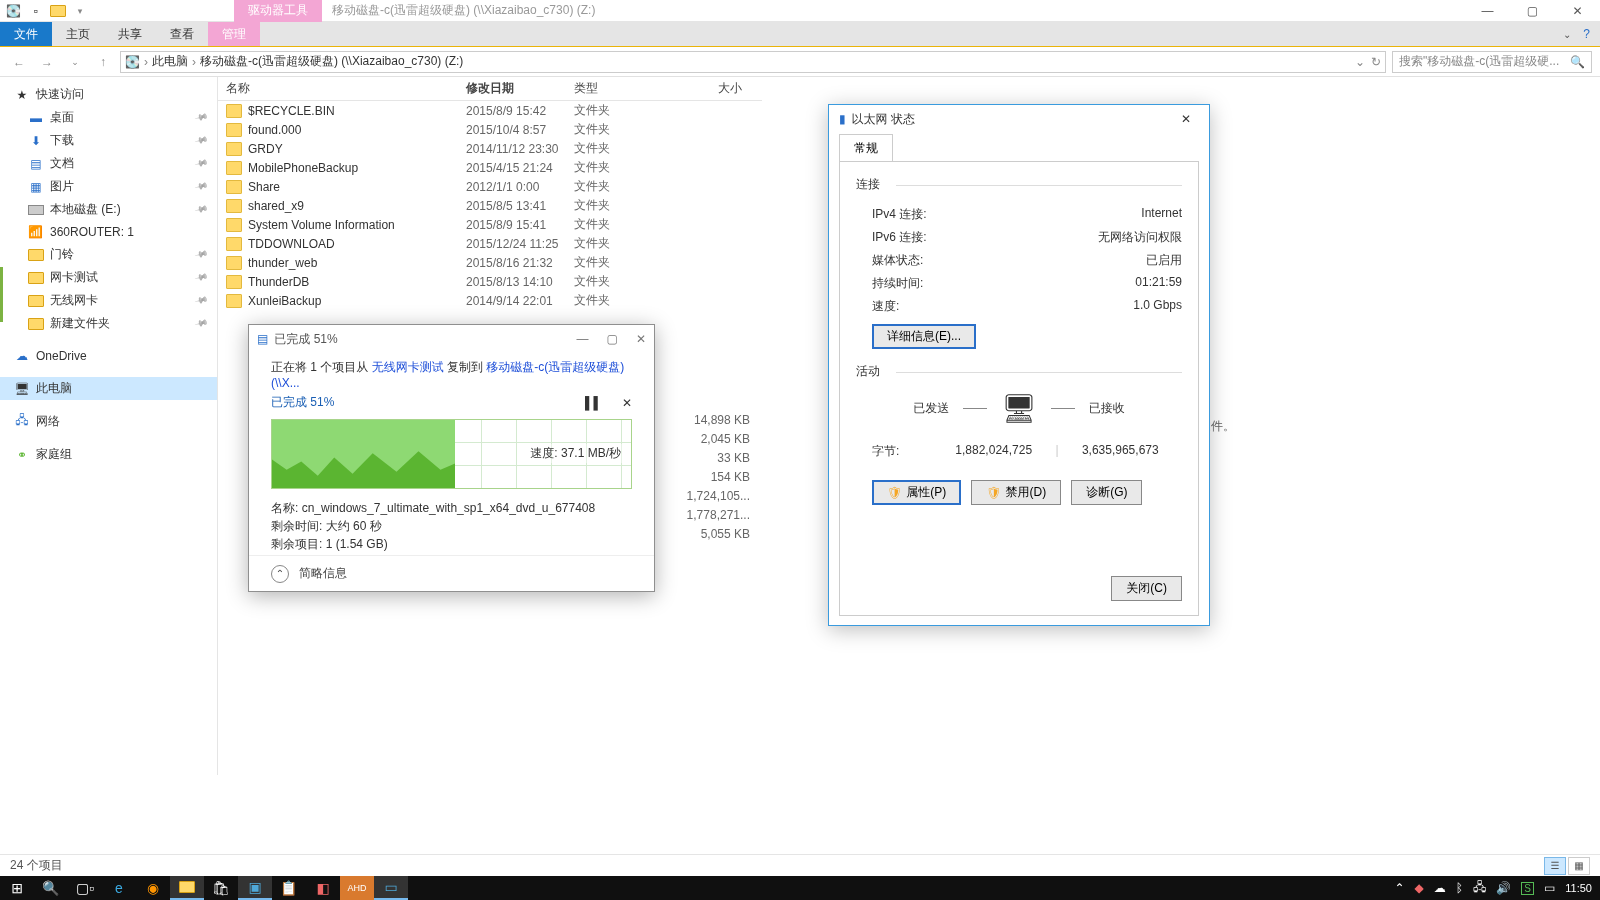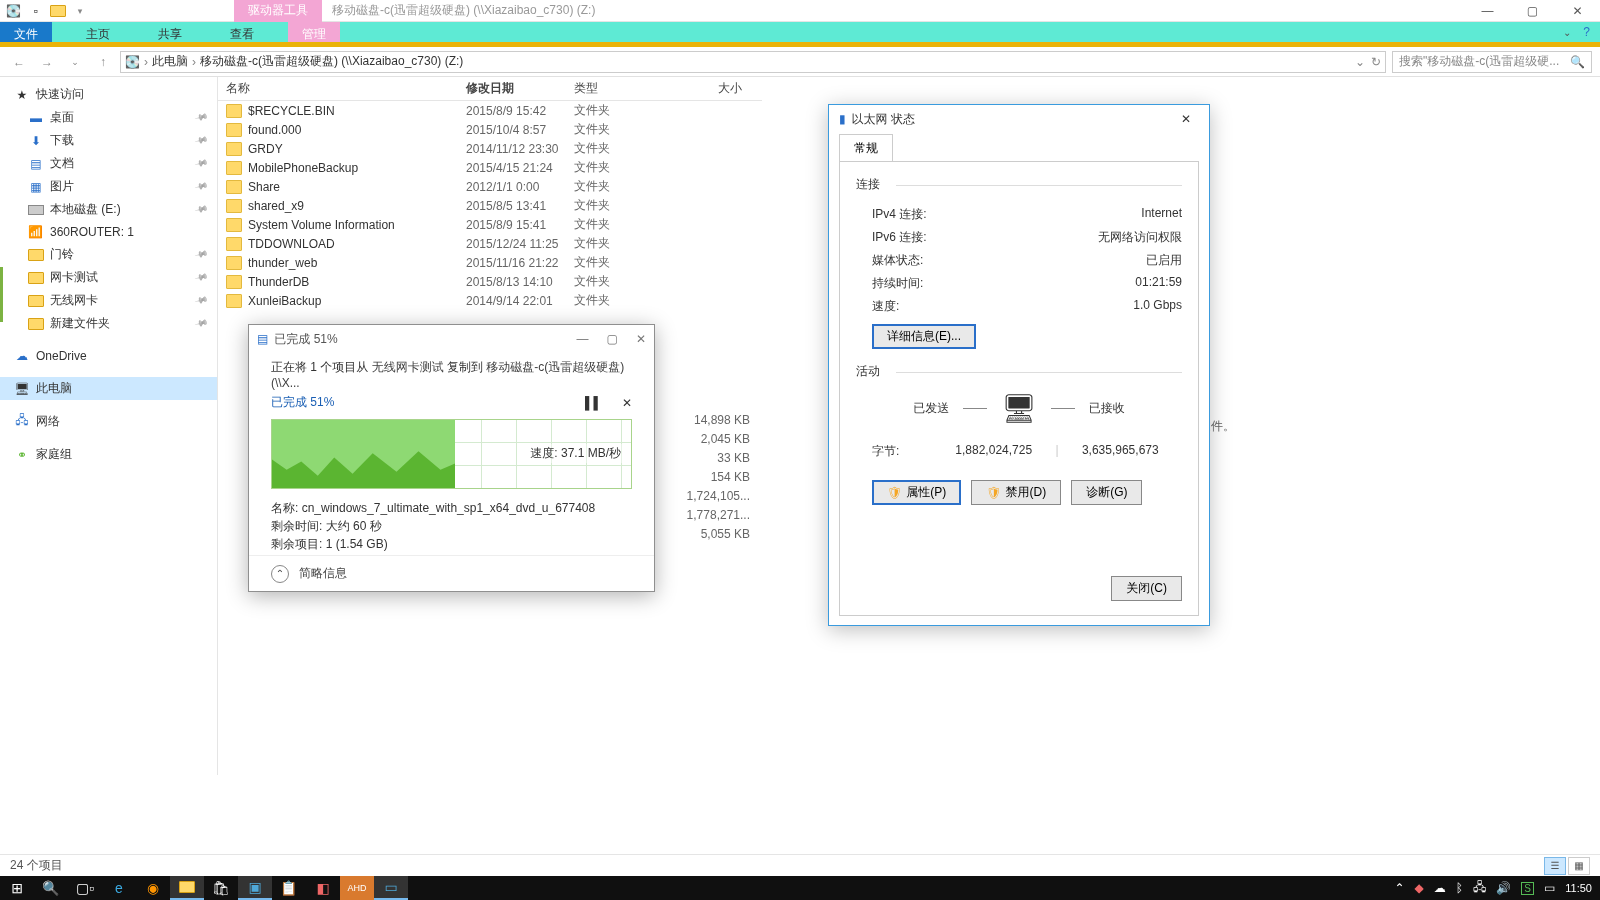--- a/index.html
+++ b/index.html
@@ -9,21 +9,21 @@
 .titlebar { height: 22px; background: #fff; display: flex; align-items: center; border-bottom: 1px solid #e5e5e5; }
 .titlebar-icons { display: flex; gap: 6px; padding: 0 6px; align-items: center; }
 .qat-icon { width: 16px; height: 16px; display: flex; align-items: center; justify-content: center; }
 .titlebar-tabs { display: flex; margin-left: 140px; }
 .title-tab { padding: 3px 14px; background: #f3a6d4; color: #fff; }
 .title-text { color: #999; margin-left: 10px; }
 .window-controls { margin-left: auto; display: flex; }
 .win-ctrl { width: 45px; height: 22px; display: flex; align-items: center; justify-content: center; color: #555; }
 
 
-.ribbon { height: 25px; background: #5eead4; display: flex; border-bottom: 5px solid #eab308; gap: 20px; }
+.ribbon { height: 25px; background: #e5e5e5; display: flex; border-bottom: 1px solid #eab308; }
 .ribbon-tab { padding: 4px 14px; color: #333; }
 .ribbon-tab.file { background: #1979ca; color: #fff; }
 .ribbon-help { margin-left: auto; display: flex; align-items: center; padding-right: 10px; gap: 12px; color: #555; }
 
 
 .address-bar { height: 30px; display: flex; align-items: center; padding: 0 8px; gap: 6px; border-bottom: 1px solid #e1e1e1; }
 .nav-btn { width: 22px; height: 22px; display: flex; align-items: center; justify-content: center; color: #888; }
 .breadcrumb { flex: 1; height: 22px; border: 1px solid #ccc; display: flex; align-items: center; padding: 0 4px; gap: 4px; }
 .crumb { color: #333; }
 .crumb-sep { color: #888; }
@@ -55,21 +55,21 @@
 .filerow .fsize { flex: 1; text-align: right; padding-right: 20px; color: #666; }
 
 .preview { flex: 1; display: flex; align-items: center; justify-content: center; color: #666; }
 
 
 .copy-dialog { position: absolute; left: 248px; top: 324px; width: 407px; height: 268px; background: #fff; border: 1px solid #8f8f8f; box-shadow: 0 4px 20px rgba(0,0,0,0.3); z-index: 10; }
 .copy-title { height: 28px; display: flex; align-items: center; padding: 0 8px; color: #555; }
 .copy-title .ctrls { margin-left: auto; display: flex; gap: 18px; color: #777; }
 .copy-body { padding: 6px 22px; }
 .copy-line { color: #333; margin-bottom: 4px; }
-.copy-line a { color: #404040; text-decoration: none; }
+.copy-line a { color: #1d4ed8; text-decoration: none; }
 .copy-heading { font-size: 15px; color: #1a5fb4; display: flex; align-items: center; margin-bottom: 8px; }
 .copy-heading .pc { margin-left: auto; display: flex; gap: 20px; font-size: 13px; color: #333; }
 .speed-chart { height: 70px; border: 1px solid #a8d48b; position: relative; background: repeating-linear-gradient(to right, transparent 0 34px, #d4ead0 34px 35px), repeating-linear-gradient(to bottom, transparent 0 22px, #d4ead0 22px 23px); }
 .speed-fill { position: absolute; left: 0; top: 0; bottom: 0; width: 51%; background: #8ed973; }
 .speed-wave { position: absolute; left: 0; bottom: 0; width: 51%; height: 60%; background: #5bb531; clip-path: polygon(0 30%, 8% 55%, 16% 35%, 25% 70%, 34% 25%, 44% 65%, 55% 15%, 68% 60%, 80% 10%, 92% 55%, 100% 40%, 100% 100%, 0 100%); }
 .speed-label { position: absolute; right: 8px; top: 24px; color: #333; background: rgba(255,255,255,0.4); padding: 1px 2px; }
 .copy-meta { margin-top: 10px; color: #333; line-height: 1.5; }
 .copy-footer { position: absolute; bottom: 0; left: 0; right: 0; height: 36px; border-top: 1px solid #eee; display: flex; align-items: center; padding: 0 22px; gap: 10px; color: #444; }
 .chev-circle { width: 18px; height: 18px; border: 1px solid #888; border-radius: 50%; display: flex; align-items: center; justify-content: center; font-size: 10px; }
 
@@ -312,21 +312,21 @@
           <div class="filerow">
             <span class="fico"></span>
             <span class="fname">TDDOWNLOAD</span>
             <span class="fdate">2015/12/24 11:25</span>
             <span class="ftype">文件夹</span>
             <span class="fsize"></span>
           </div>
           <div class="filerow">
             <span class="fico"></span>
             <span class="fname">thunder_web</span>
-            <span class="fdate">2015/11/16 21:22</span>
+            <span class="fdate">2015/8/16 21:32</span>
             <span class="ftype">文件夹</span>
             <span class="fsize"></span>
           </div>
           <div class="filerow">
             <span class="fico"></span>
             <span class="fname">ThunderDB</span>
             <span class="fdate">2015/8/13 14:10</span>
             <span class="ftype">文件夹</span>
             <span class="fsize"></span>
           </div>

